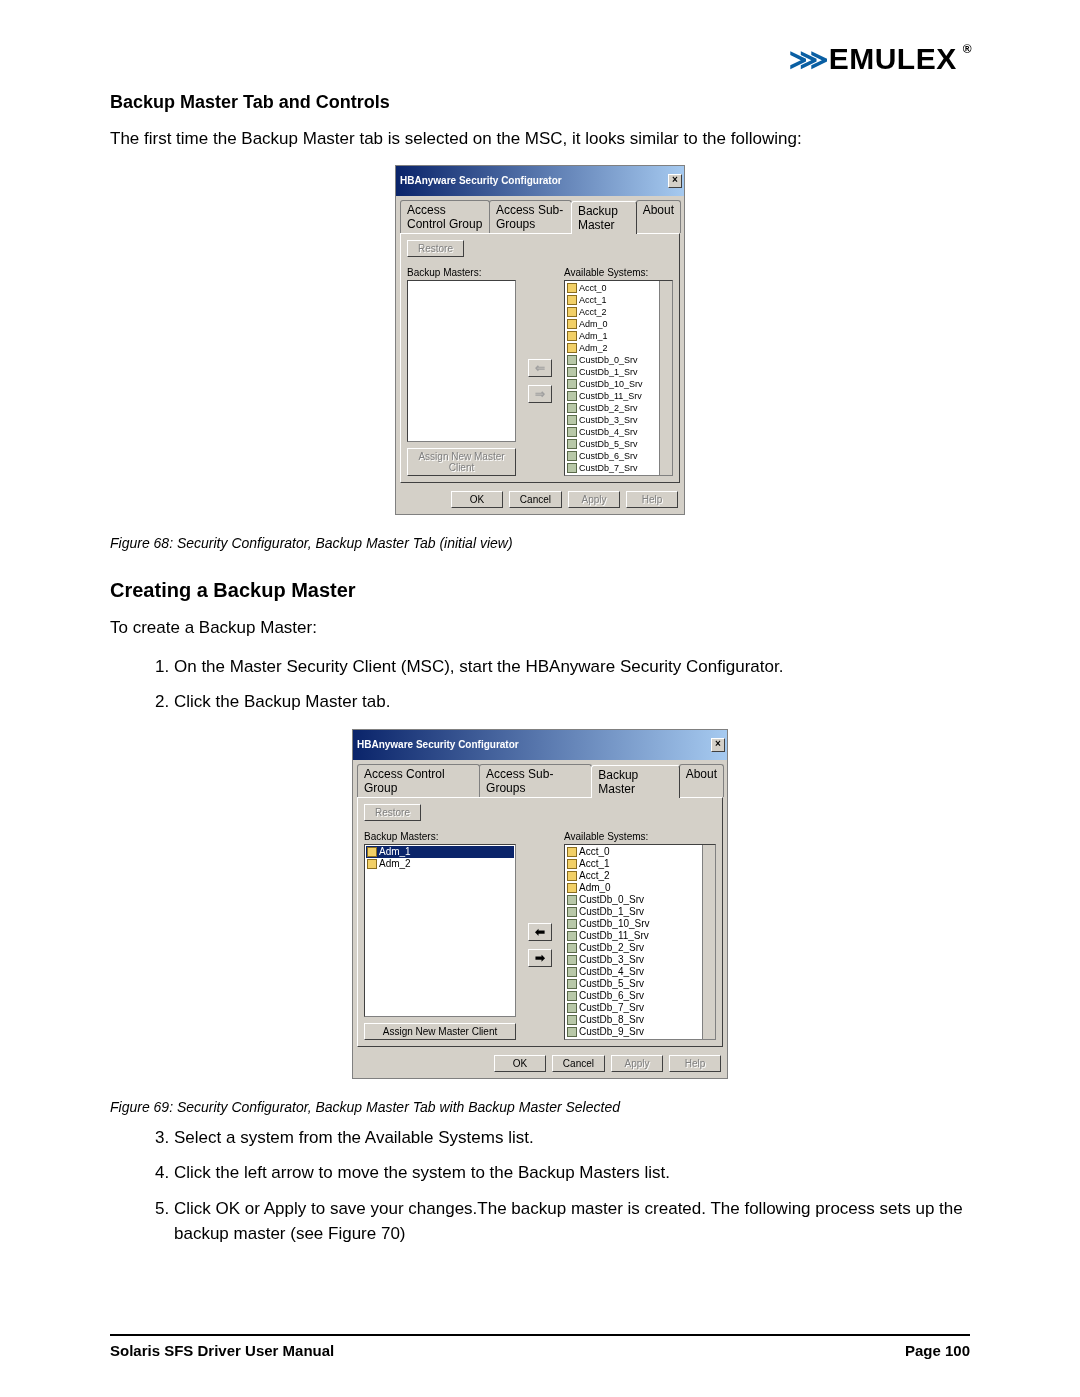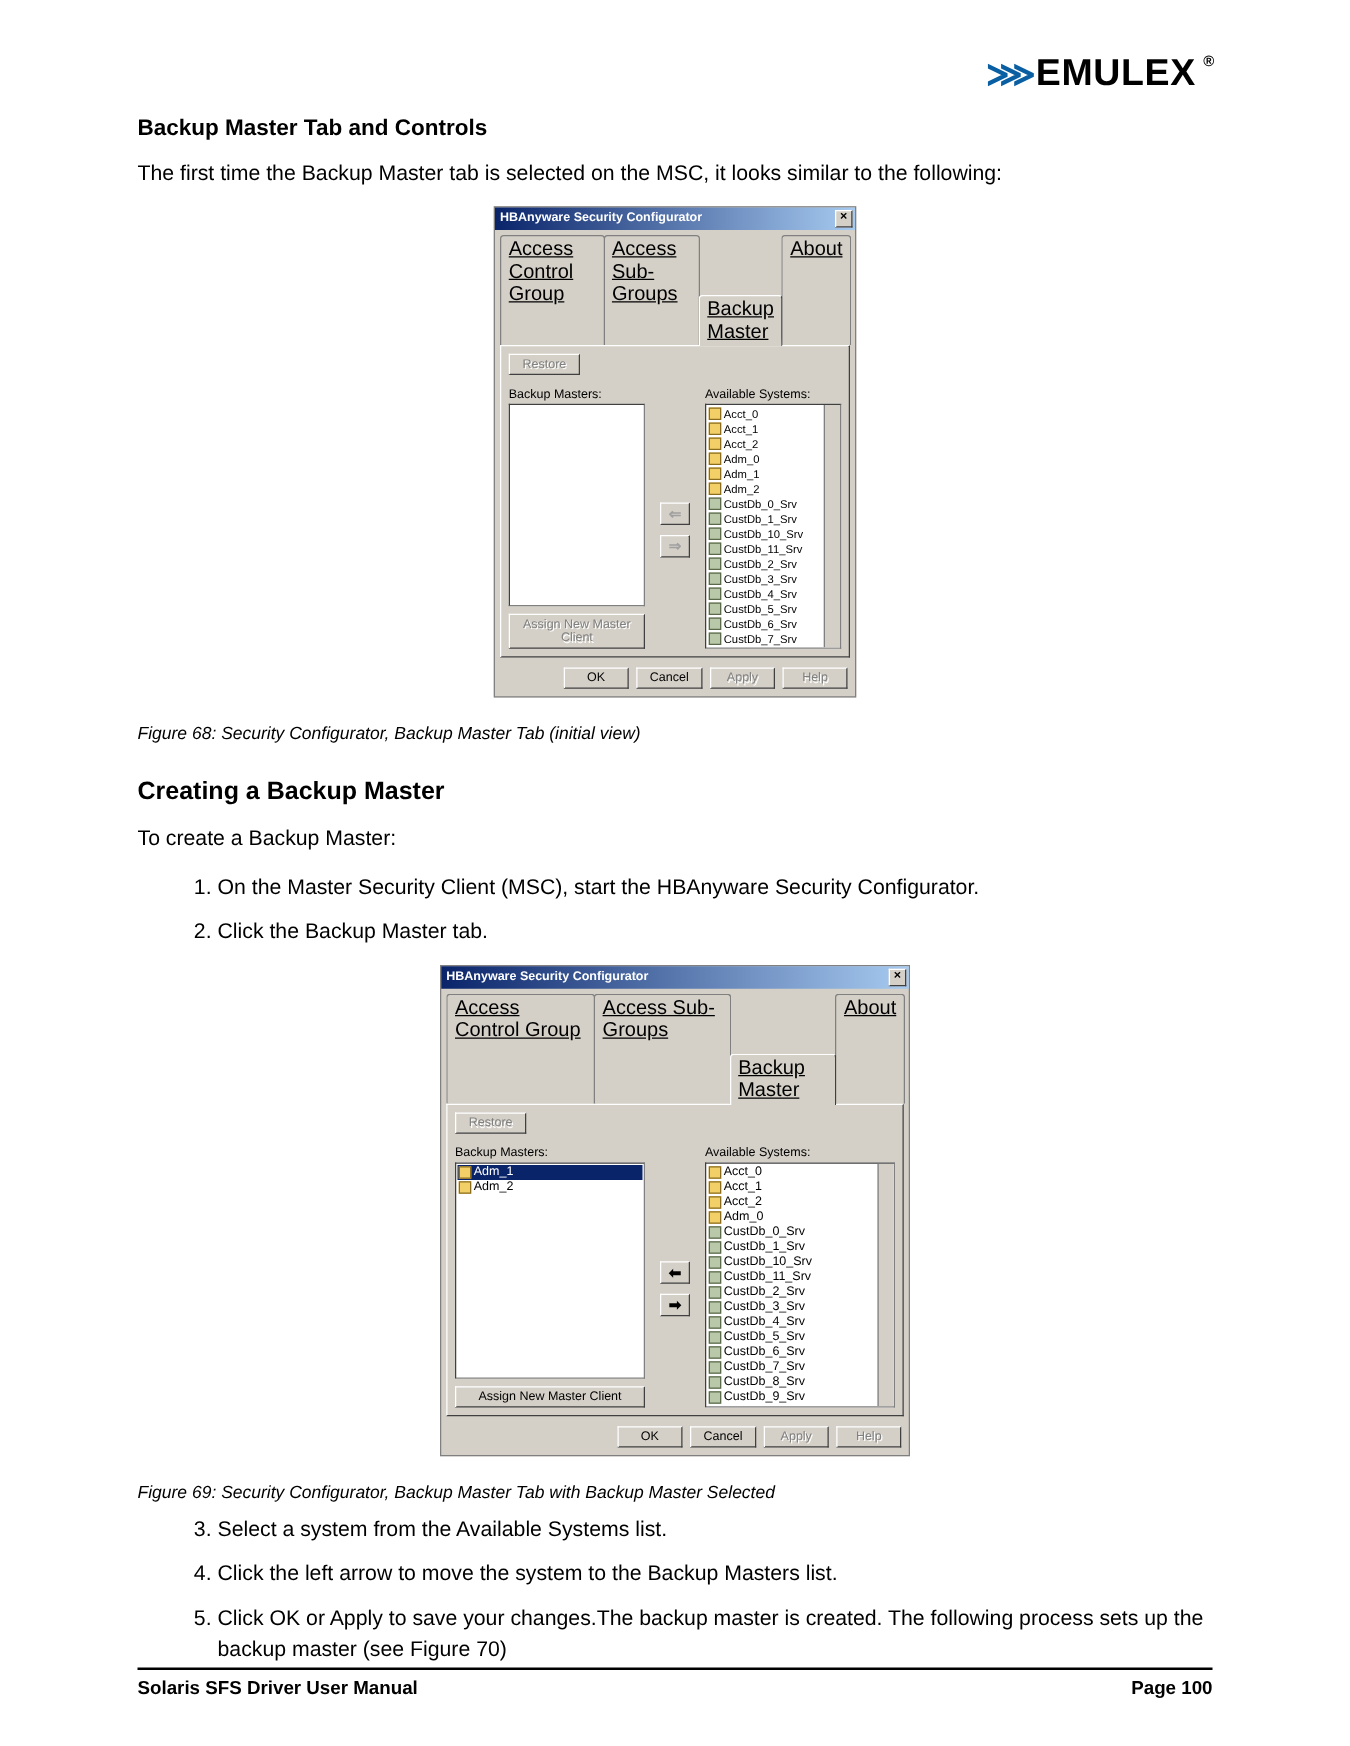--- a/index.html
+++ b/index.html
@@ -56,37 +56,37 @@
     border: 1px solid #808080;
     font-family: Tahoma, sans-serif;
     font-size: 11px;
     color: #000;
     display: flex; flex-direction: column;
   }
   .dlg.small { width: 290px; }
   .dlg.large { width: 376px; }
   .titlebar {
     background: linear-gradient(to right, #0a246a, #a6caf0);
-    color: #fff; height: 18px; display: flex; align-items: center;
+    color: #fff; height: 30px; display: flex; align-items: center;
     justify-content: space-between; padding: 0 2px 0 4px; font-weight: bold;
     font-size: 10px;
   }
   .titlebar .xbtn {
     width: 14px; height: 14px; background: #d4d0c8;
     border: 1px solid #fff; border-right-color: #404040; border-bottom-color: #404040;
     color: #000; font-size: 10px; line-height: 10px; text-align: center; font-weight: bold;
   }
-  .tabs { display: flex; padding: 4px 4px 0 4px; gap: 0; font-size: 16px; text-decoration: underline; }
+  .tabs { display: flex; padding: 4px 4px 0 4px; gap: 0; font-size: 12px; }
   .tab {
     border: 1px solid #808080; border-bottom: none;
     background: #d4d0c8; padding: 2px 6px;
     border-top-left-radius: 3px; border-top-right-radius: 3px;
     margin-right: -1px;
   }
-  .tab.active { background: #d4d0c8; border-color: #fff #404040 #d4d0c8 #fff; position: relative; top: 1px; margin-top: 47px; }
+  .tab.active { background: #d4d0c8; border-color: #fff #404040 #d4d0c8 #fff; position: relative; top: 1px; }
   .tabpanel {
     margin: 0 4px 4px 4px; border: 1px solid #fff;
     border-right-color: #404040; border-bottom-color: #404040;
     padding: 6px; flex: 1; display: flex; flex-direction: column;
   }
   .restorerow { display: flex; justify-content: flex-start; margin-bottom: 10px; }
   .winbtn {
     background: #d4d0c8; border: 1px solid #fff;
     border-right-color: #404040; border-bottom-color: #404040;
     padding: 2px 10px; font-size: 10px; min-width: 52px; text-align: center;

